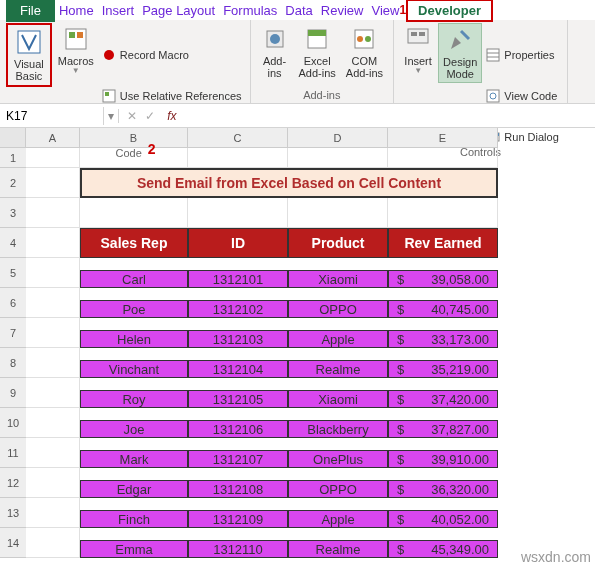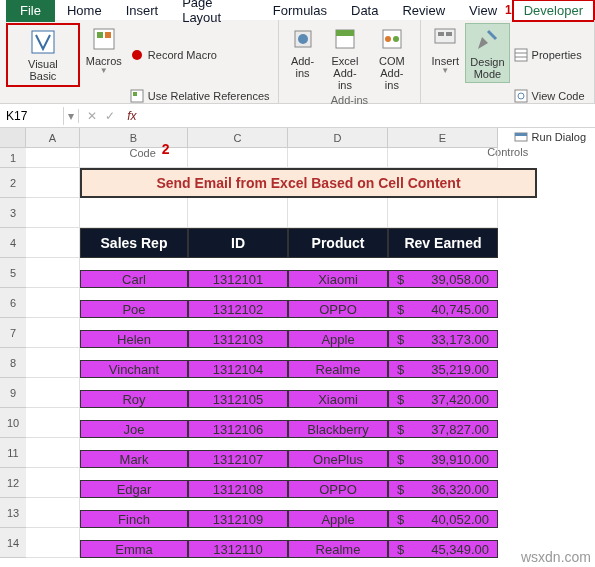--- a/index.html
+++ b/index.html
@@ -1,62 +1,62 @@
 <!DOCTYPE html>
 <html><head>
 <meta charset="utf-8">
 <style>
 * { box-sizing: border-box; margin: 0; padding: 0; font-family: 'Segoe UI', Arial, sans-serif; }
 body { background: #fff; width: 595px; height: 567px; overflow: hidden; font-size: 12px; color: #333; }
 
 
 .ribbon-tabs { display: flex; height: 20px; background: #fff; border-bottom: 0; align-items: center; padding-left: 6px; }
-.tab { padding: 4px 12px; font-size: 13px; color: #0f172a; cursor: pointer; }
+.tab { padding: 4px 4px; font-size: 13px; color: #6d28d9; cursor: pointer; }
 .tab.file { background: #1f7246; color: #fff; padding: 4px 14px; font-weight: 400; }
-.tab.active { border: 2px solid #c00; padding: 2px 10px; color: #1f7246; font-weight: 400; }
+.tab.active { border: 2px solid #c00; padding: 2px 10px; color: #1f7246; font-weight: 700; }
 .callout1 { color: #c00; font-weight: bold; font-size: 12px; margin-left: -4px; }
 
 
 .ribbon { display: flex; background: #f3f2f1; border-bottom: 1px solid #d4d4d4; height: 84px; }
 .group { border-right: 1px solid #d4d4d4; display: flex; flex-direction: column; padding: 3px 6px 1px; }
 .group-body { flex: 1; display: flex; align-items: flex-start; gap: 2px; }
 .group-label { text-align: center; font-size: 11px; color: #666; padding: 1px 0; }
 .big-btn { display: flex; flex-direction: column; align-items: center; padding: 2px 4px; cursor: pointer; font-size: 11px; line-height: 1.1; text-align: center; }
 .big-btn .ic { width: 28px; height: 28px; margin-bottom: 2px; display: flex; align-items: center; justify-content: center; }
-.vb-highlight { border: 2px solid #c00; padding: 1px 16px; }
+.vb-highlight { border: 2px solid #c00; padding: 1px 2px; }
 .callout2 { color: #c00; font-weight: bold; font-size: 14px; position: relative; left: 40px; top: -4px; }
 .small-btn { display: flex; align-items: center; gap: 4px; padding: 1px 2px; font-size: 11px; cursor: pointer; white-space: nowrap; margin-top: 24px; }
 .small-btn .ic { width: 14px; height: 14px; }
 .col { display: flex; flex-direction: column; gap: 1px; }
 .design-active { background: #c9e0cf; border: 1px solid #9cc2a5; }
 
 
 .fbar { display: flex; align-items: center; height: 24px; border-bottom: 1px solid #d4d4d4; background: #fff; }
-.namebox { width: 64px; border: 0; padding: 2px 6px; font-size: 12px; outline: none; border-right: 1px solid #d4d4d4; }
+.namebox { width: 104px; border: 0; padding: 2px 6px; font-size: 12px; outline: none; border-right: 1px solid #d4d4d4; }
 .fbar .drop { padding: 0 4px; color: #888; border-right: 1px solid #d4d4d4; }
 .fbar .btns { display: flex; gap: 8px; padding: 0 8px; color: #aaa; }
 .fbar .fx { font-style: italic; font-size: 12px; color: #7f1d1d; padding: 0 4px; }
 
 
 .grid-wrap { display: flex; height: 430px; }
 .corner { height: 20px; width: 26px; background: #e6e6e6; border-bottom: 1px solid #ccc; border-right: 1px solid #ccc; }
 .row-h { height: 30px; width: 26px; display: flex; align-items: center; justify-content: center; font-size: 11px; color: #555; border-bottom: 1px solid #ccc; background: #eee; }
 .row-h.first { height: 20px; }
 .col-hdrs { display: flex; height: 20px; }
 .col-h { display: flex; align-items: center; justify-content: center; font-size: 11px; color: #555; border-right: 1px solid #ccc; border-bottom: 1px solid #ccc; background: #eee; }
 .main { flex: 1; }
 .sheet { position: relative; }
 .row { display: flex; height: 30px; }
 .cell { border-right: 1px solid #e0e0e0; border-bottom: 1px solid #e0e0e0; display: flex; align-items: center; padding: 0 6px; font-size: 13px; overflow: hidden; }
 .cA { width: 54px; } .cB { width: 108px; } .cC { width: 100px; } .cD { width: 100px; } .cE { width: 110px; }
 
 
 .title-cell { background: #fce9da; border: 2px solid #333 !important; font-weight: bold; color: #b02d2d; font-size: 14px; justify-content: center; }
 
-.hdr-cell { background: #0f172a; color: #fff; font-weight: bold; font-size: 14px; justify-content: center; border: 1px solid #333 !important; }
+.hdr-cell { background: #b91c1c; color: #fff; font-weight: bold; font-size: 14px; justify-content: center; border: 1px solid #333 !important; }
 
 .data-cell { border: 1px solid #333 !important; justify-content: center; background: #d946ef; margin-top: 12px; }
 .rev-cell { justify-content: space-between; padding: 0 8px; }
 
 .watermark { position: absolute; right: 4px; bottom: 2px; font-size: 14px; color: #999; }
 </style>
 </head>
 <body>
 
 <div class="ribbon-tabs">
@@ -259,21 +259,21 @@
       <div class="row" style="height:20px">
         <div class="cell cA"></div>
         <div class="cell cB"></div>
         <div class="cell cC"></div>
         <div class="cell cD"></div>
         <div class="cell cE"></div>
       </div>
 
       <div class="row">
         <div class="cell cA"></div>
-        <div class="cell title-cell" style="width:457px">Send Email from Excel Based on Cell Content</div>
+        <div class="cell title-cell" style="width:418px">Send Email from Excel Based on Cell Content</div>
       </div>
 
       <div class="row">
         <div class="cell cA"></div>
         <div class="cell cB"></div>
         <div class="cell cC"></div>
         <div class="cell cD"></div>
         <div class="cell cE"></div>
       </div>
 

